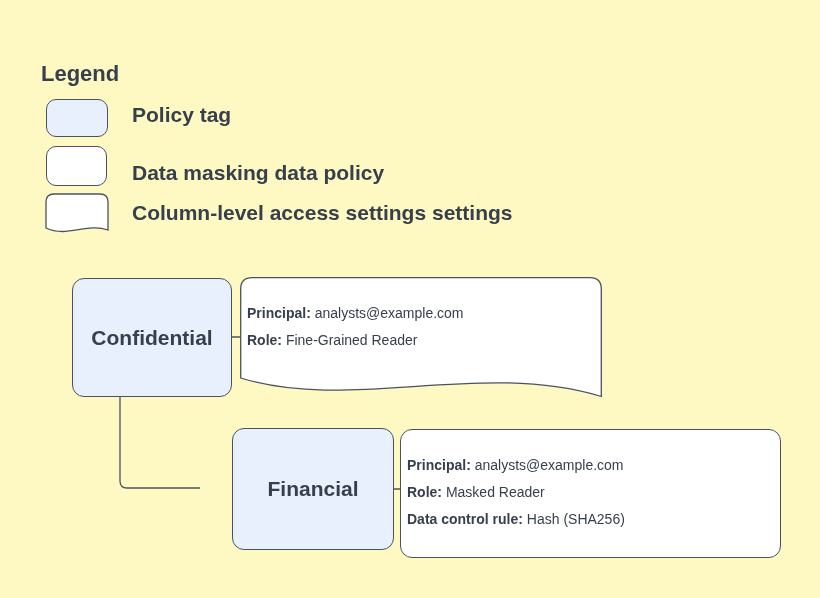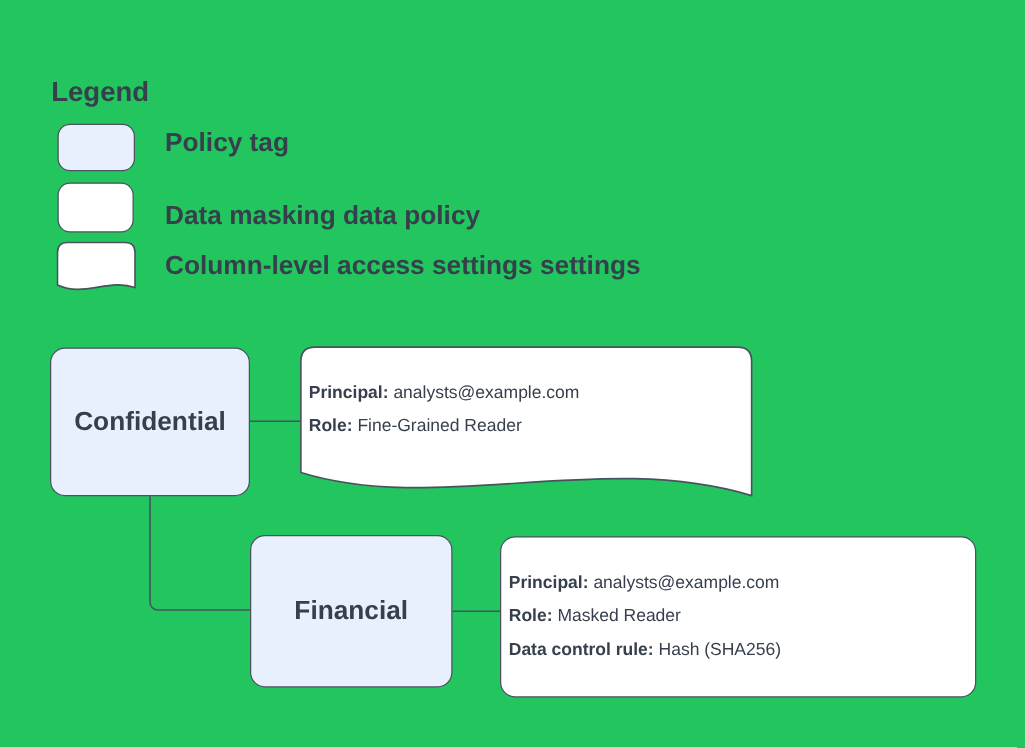--- a/index.html
+++ b/index.html
@@ -1,32 +1,32 @@
 <!DOCTYPE html>
 <html><head>
 <meta charset="utf-8">
 <style>
   html,body{margin:0;padding:0;background:#ffffff;}
   .canvas{
-    position:relative;width:820px;height:598px;background:#22c55e;overflow:hidden;
+    position:relative;width:820px;height:598px;background:#fef9c3;overflow:hidden;
     color:#363f4c;font-family:"Liberation Sans",sans-serif;
   }
   
   .legend-title{position:absolute;left:41px;top:61px;margin:0;font-size:22px;font-weight:bold;}
   .swatch{position:absolute;border:1.3px solid #49535f;border-radius:10px;background:#ffffff;box-sizing:border-box;}
   .swatch-policy{left:46px;top:99px;width:62px;height:38px;background:#e8f0fe;}
   .swatch-masking{left:46px;top:146px;width:61px;height:40px;}
   .swatch-doc{position:absolute;left:45px;top:193px;}
   .legend-label{position:absolute;left:132px;font-size:21px;font-weight:bold;line-height:26px;white-space:nowrap;}
   .ll-1{top:102px}.ll-2{top:160px}.ll-3{top:200px}
   
   .node{
     position:absolute;background:#e8f0fe;border:1.3px solid #49535f;border-radius:12px;
     display:flex;align-items:center;justify-content:center;
-    font-size:21px;font-weight:bold;box-sizing:border-box;
+    font-size:21px;font-weight:bold;box-sizing:border-box;margin-left:32px;
   }
   .node-confidential{left:40px;top:278px;width:160px;height:119px;}
   .node-financial{left:200px;top:428px;width:162px;height:122px;}
   .note-box{
     position:absolute;left:400px;top:429px;width:381px;height:129px;
     background:#ffffff;border:1.3px solid #49535f;border-radius:12px;box-sizing:border-box;
   }
   .note-text{position:absolute;font-size:14px;line-height:27px;white-space:nowrap;}
   .nt-access{left:247px;top:300px;}
   .nt-masking{left:407px;top:452px;}

